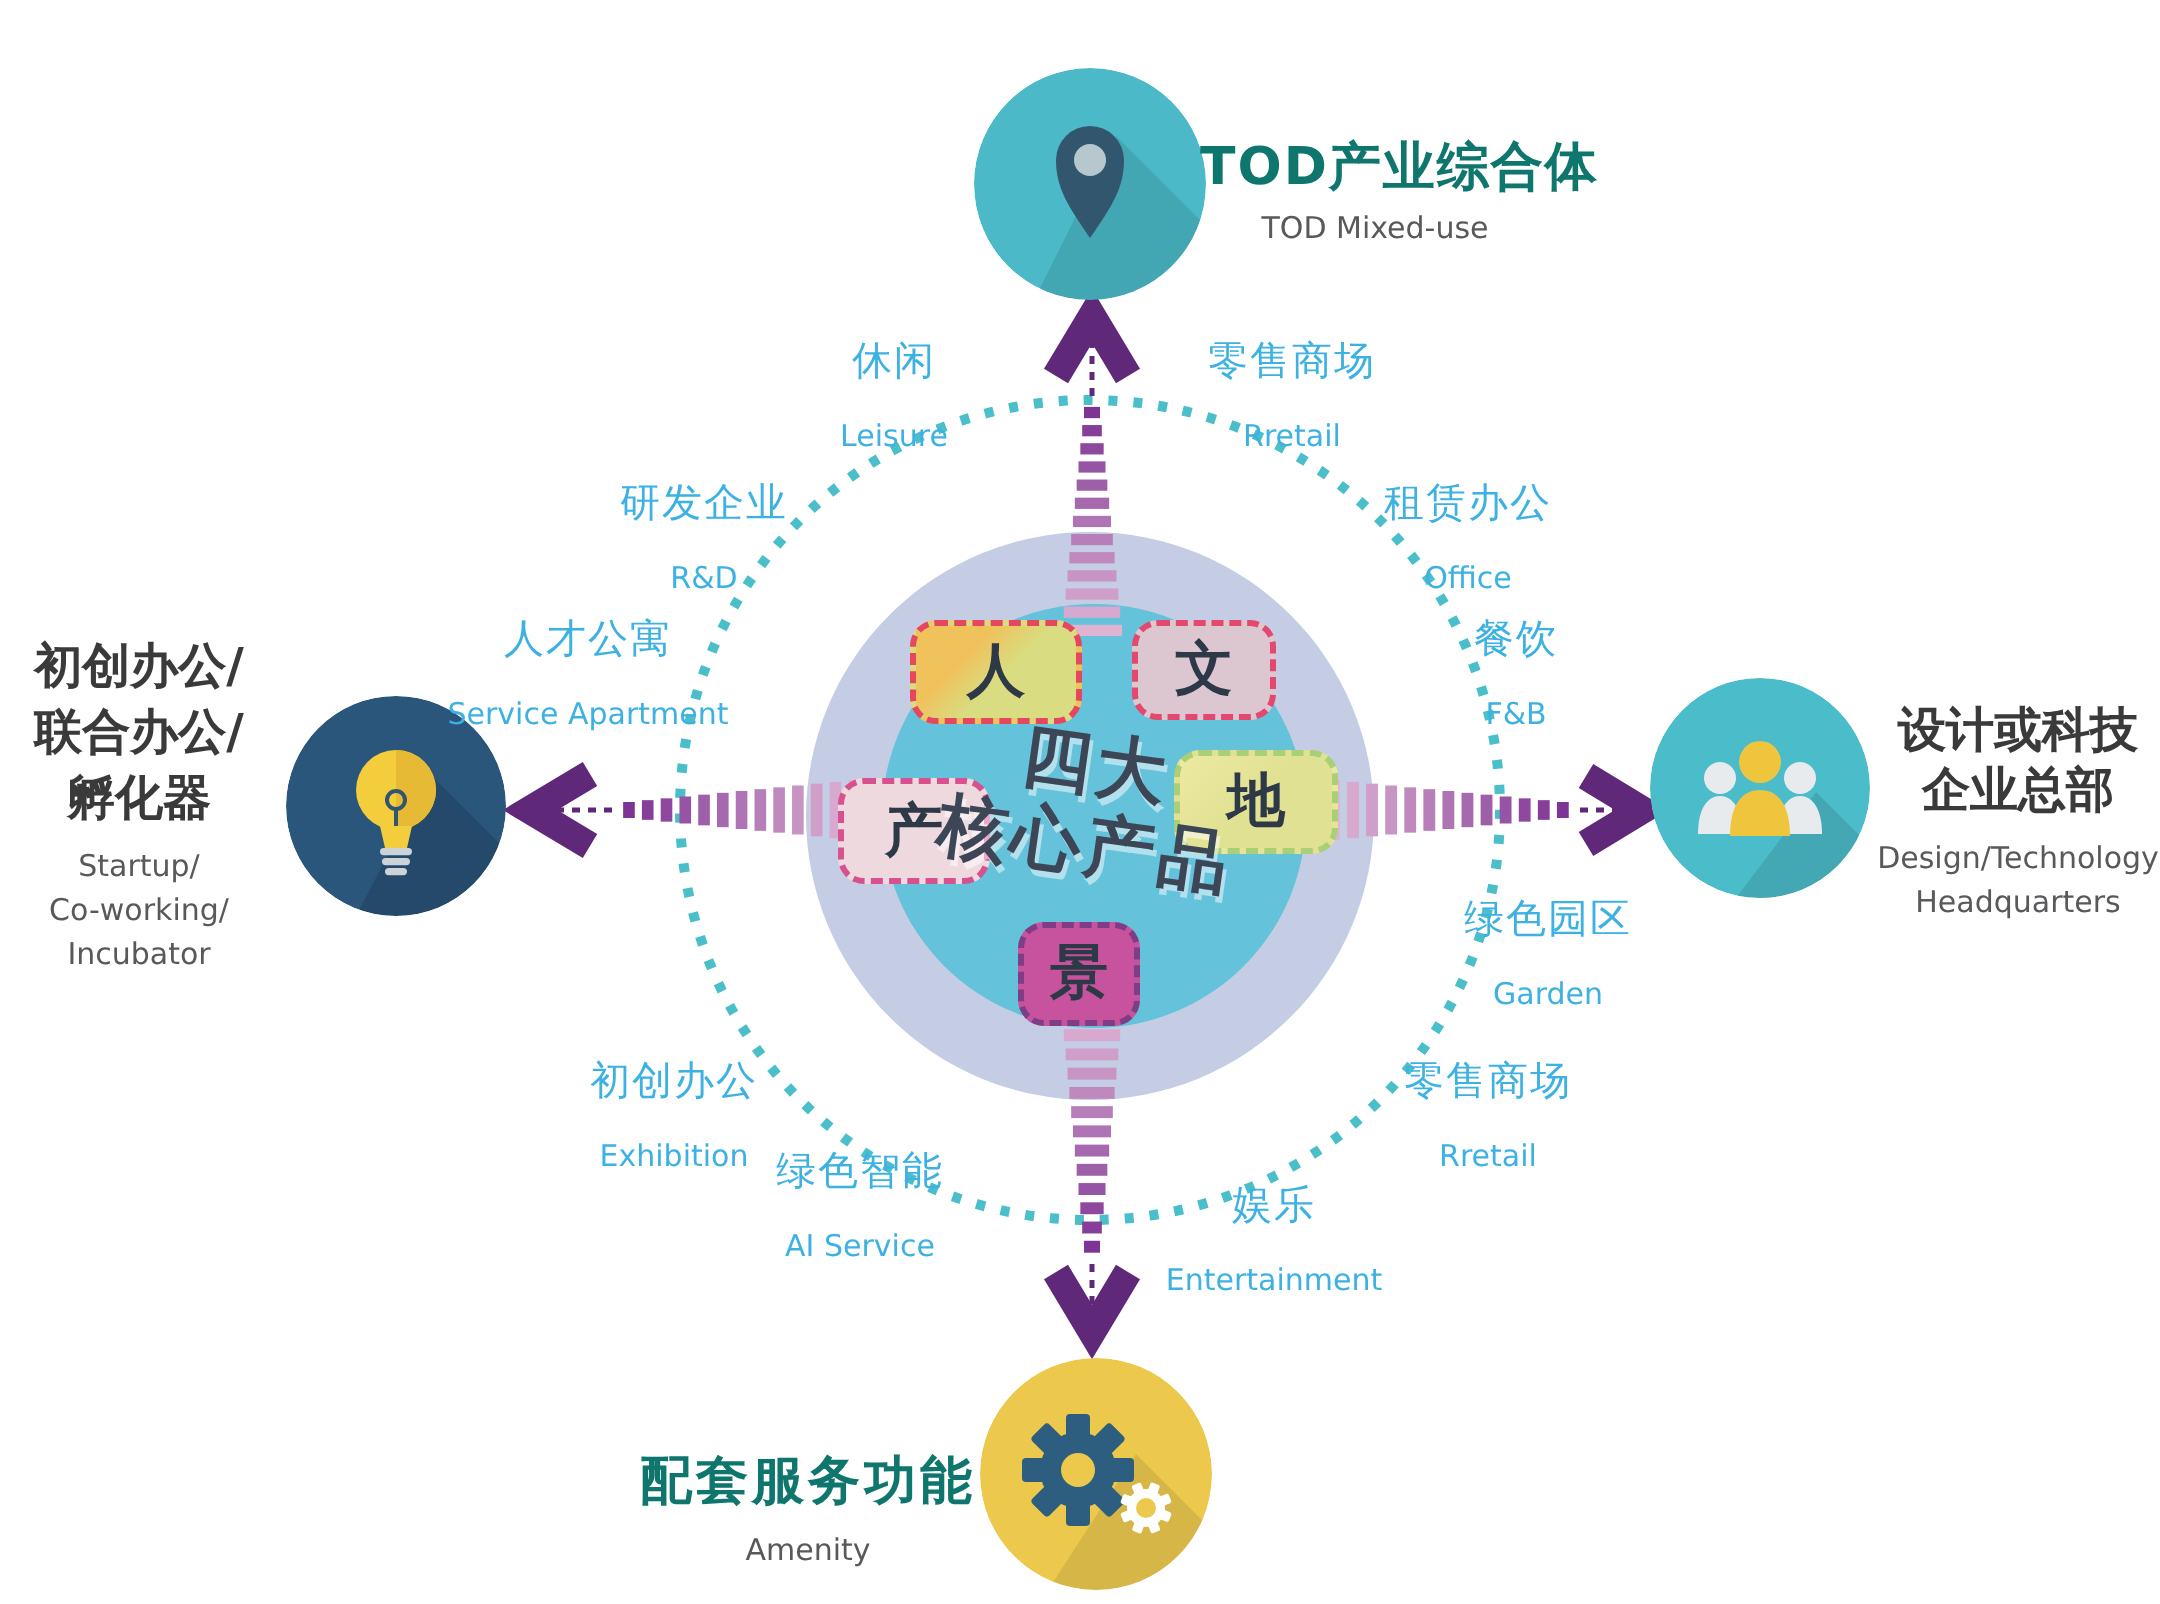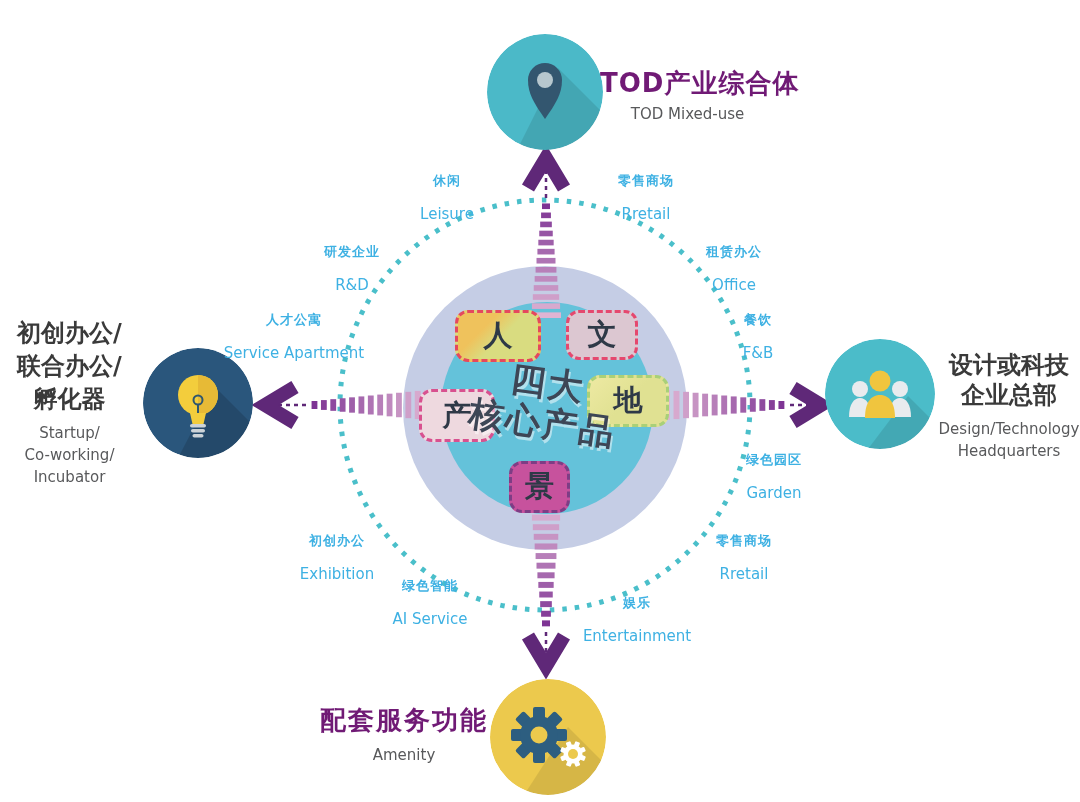--- a/index.html
+++ b/index.html
@@ -19,36 +19,36 @@
           background:linear-gradient(135deg,#ede9a2 0%,#e0e192 50%);}
   #box-chan{left:419px;top:389px;width:70px;height:47px;border-color:#d8518f;background:#eed9df;}
   #box-jing{left:509px;top:461px;width:55px;height:46px;border-color:#7e3d85;background:#c7529d;}
 
   .core-title{position:absolute;left:545px;top:404px;transform:translate(-50%,-50%) rotate(8deg);
               text-align:center;font-size:35px;font-weight:bold;color:#3d4656;letter-spacing:2px;
               line-height:1.14;text-shadow:2px 3px 0 rgba(255,255,255,0.5);white-space:nowrap;}
 
   .node-icon{position:absolute;}
   .node-text{position:absolute;text-align:center;}
-  .nt-title{font-size:26px;font-weight:bold;color:#701a75;letter-spacing:1px;white-space:nowrap;}
+  .nt-title{font-size:26px;font-weight:bold;color:#0f766e;letter-spacing:1px;white-space:nowrap;}
   .nt-sub{font-size:15px;color:#58595b;margin-top:4px;white-space:nowrap;}
   .nt-line{font-size:24px;font-weight:bold;color:#3a3a3a;line-height:33px;white-space:nowrap;}
   .ns-line{font-size:15px;color:#58595b;line-height:22px;white-space:nowrap;}
   #node-top-text{left:600px;top:66px;width:175px;}
   #node-left-text{left:-8px;top:317px;width:155px;}
   #node-left-text .ns-wrap{margin-top:6px;}
   #node-right-text{left:930px;top:350px;width:158px;}
   #node-right-text .nt-line{line-height:30px;}
   #node-right-text .ns-wrap{margin-top:8px;}
   #node-bottom-text{left:294px;top:703px;width:220px;}
-  #node-bottom-text .nt-title{letter-spacing:2px;}
+  #node-bottom-text .nt-title{letter-spacing:2px;margin-top:20px;}
   #node-bottom-text .nt-sub{margin-top:8px;}
 
   .rl{position:absolute;transform:translate(-50%,-50%);text-align:center;color:#3eb1e3;}
-  .rl .zh{font-size:13px;font-weight:bold;letter-spacing:1px;white-space:nowrap;}
+  .rl .zh{font-size:20px;font-weight:normal;letter-spacing:1px;white-space:nowrap;}
   .rl .en{font-size:15px;margin-top:15px;white-space:pre;}
 </style>
 </head>
 <body>
 
 <div class="stage">
 
   <div class="circle" id="outer-circle"></div>
   <div class="circle" id="inner-circle"></div>
 

